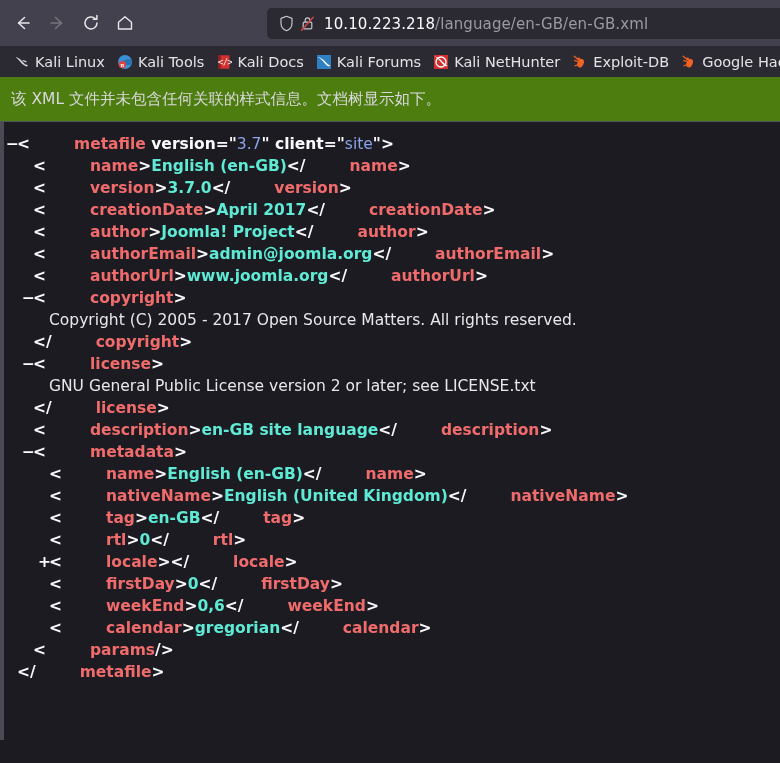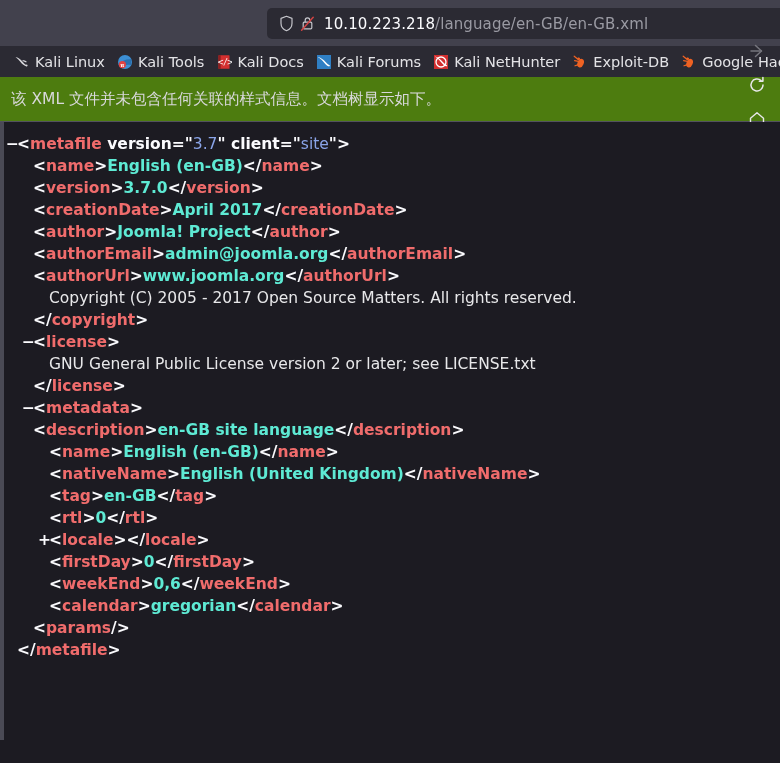--- a/index.html
+++ b/index.html
@@ -17,24 +17,23 @@
     height: 763px;
     position: relative;
     background: #1c1b22;
   }
 
   
   .nav-bar {
     height: 46px;
     background: #42414d;
     display: flex;
-    align-items: flex-end;
+    align-items: center;
     padding: 0 6px;
     position: relative;
-    flex-direction: column;
   }
 
   .nav-btn {
     width: 34px;
     height: 34px;
     display: flex;
     align-items: center;
     justify-content: center;
     border-radius: 4px;
     flex: 0 0 auto;
@@ -163,21 +162,21 @@
     width: 11px;
     color: #fbfbfe;
     font-weight: 700;
     text-align: left;
   }
   .tw-blank { display: inline-block; width: 11px; }
 
   .ind { display: inline-block; }
 
   .punc  { color: #fbfbfe; font-weight: 700; }
-  .tag   { color: #f06c6c; font-weight: 700; }
+  .tag   { color: #f06c6c; font-weight: 700; margin-left: 44px; }
   .attr  { color: #fbfbfe; font-weight: 700; }
   .eq    { color: #fbfbfe; font-weight: 700; }
   .val   { color: #8aa4e8; margin-top: 20px; }
   .quote { color: #fbfbfe; font-weight: 700; }
   .txt   { color: #5eead4; font-weight: 700; }
   .ctext { color: #e8e8ea; font-weight: 400; }
 </style>
 </head>
 <body>
 
@@ -307,27 +306,28 @@
       <div class="scroll-thumb"></div>
     </div>
     <div class="xml" id="xml-tree">
         <div class="ln"><span class="ind" style="width: 0px;"></span><span class="tw">−</span><span class="punc">&lt;</span><span class="tag">metafile</span><span class="txt"> </span><span class="attr">version</span><span class="eq">=</span><span class="quote">"</span><span class="val">3.7</span><span class="quote">"</span><span class="txt"> </span><span class="attr">client</span><span class="eq">=</span><span class="quote">"</span><span class="val">site</span><span class="quote">"</span><span class="punc">&gt;</span></div>
         <div class="ln"><span class="ind" style="width: 16px;"></span><span class="tw-blank"></span><span class="punc">&lt;</span><span class="tag">name</span><span class="punc">&gt;</span><span class="txt">English (en-GB)</span><span class="punc">&lt;/</span><span class="tag">name</span><span class="punc">&gt;</span></div>
         <div class="ln"><span class="ind" style="width: 16px;"></span><span class="tw-blank"></span><span class="punc">&lt;</span><span class="tag">version</span><span class="punc">&gt;</span><span class="txt">3.7.0</span><span class="punc">&lt;/</span><span class="tag">version</span><span class="punc">&gt;</span></div>
         <div class="ln"><span class="ind" style="width: 16px;"></span><span class="tw-blank"></span><span class="punc">&lt;</span><span class="tag">creationDate</span><span class="punc">&gt;</span><span class="txt">April 2017</span><span class="punc">&lt;/</span><span class="tag">creationDate</span><span class="punc">&gt;</span></div>
         <div class="ln"><span class="ind" style="width: 16px;"></span><span class="tw-blank"></span><span class="punc">&lt;</span><span class="tag">author</span><span class="punc">&gt;</span><span class="txt">Joomla! Project</span><span class="punc">&lt;/</span><span class="tag">author</span><span class="punc">&gt;</span></div>
         <div class="ln"><span class="ind" style="width: 16px;"></span><span class="tw-blank"></span><span class="punc">&lt;</span><span class="tag">authorEmail</span><span class="punc">&gt;</span><span class="txt">admin@joomla.org</span><span class="punc">&lt;/</span><span class="tag">authorEmail</span><span class="punc">&gt;</span></div>
         <div class="ln"><span class="ind" style="width: 16px;"></span><span class="tw-blank"></span><span class="punc">&lt;</span><span class="tag">authorUrl</span><span class="punc">&gt;</span><span class="txt">www.joomla.org</span><span class="punc">&lt;/</span><span class="tag">authorUrl</span><span class="punc">&gt;</span></div>
+        <div class="ln"><span class="ind" style="width: 16px;"></span><span class="tw">−</span><span class="punc">&lt;</span><span class="tag">copyright</span><span class="punc">&gt;</span></div>
         <div class="ln"><span class="ind" style="width: 32px;"></span><span class="tw-blank"></span><span class="ctext">Copyright (C) 2005 - 2017 Open Source Matters. All rights reserved.</span></div>
         <div class="ln"><span class="ind" style="width: 16px;"></span><span class="tw-blank"></span><span class="punc">&lt;/</span><span class="tag">copyright</span><span class="punc">&gt;</span></div>
         <div class="ln"><span class="ind" style="width: 16px;"></span><span class="tw">−</span><span class="punc">&lt;</span><span class="tag">license</span><span class="punc">&gt;</span></div>
         <div class="ln"><span class="ind" style="width: 32px;"></span><span class="tw-blank"></span><span class="ctext">GNU General Public License version 2 or later; see LICENSE.txt</span></div>
         <div class="ln"><span class="ind" style="width: 16px;"></span><span class="tw-blank"></span><span class="punc">&lt;/</span><span class="tag">license</span><span class="punc">&gt;</span></div>
+        <div class="ln"><span class="ind" style="width: 16px;"></span><span class="tw-blank"></span><span class="punc">&lt;</span><span class="tag">description</span><span class="punc">&gt;</span><span class="txt">en-GB site language</span><span class="punc">&lt;/</span><span class="tag">description</span><span class="punc">&gt;</span></div>
         <div class="ln"><span class="ind" style="width: 16px;"></span><span class="tw">−</span><span class="punc">&lt;</span><span class="tag">metadata</span><span class="punc">&gt;</span></div>
-        <div class="ln"><span class="ind" style="width: 16px;"></span><span class="tw-blank"></span><span class="punc">&lt;</span><span class="tag">description</span><span class="punc">&gt;</span><span class="txt">en-GB site language</span><span class="punc">&lt;/</span><span class="tag">description</span><span class="punc">&gt;</span></div>
         <div class="ln"><span class="ind" style="width: 32px;"></span><span class="tw-blank"></span><span class="punc">&lt;</span><span class="tag">name</span><span class="punc">&gt;</span><span class="txt">English (en-GB)</span><span class="punc">&lt;/</span><span class="tag">name</span><span class="punc">&gt;</span></div>
         <div class="ln"><span class="ind" style="width: 32px;"></span><span class="tw-blank"></span><span class="punc">&lt;</span><span class="tag">nativeName</span><span class="punc">&gt;</span><span class="txt">English (United Kingdom)</span><span class="punc">&lt;/</span><span class="tag">nativeName</span><span class="punc">&gt;</span></div>
         <div class="ln"><span class="ind" style="width: 32px;"></span><span class="tw-blank"></span><span class="punc">&lt;</span><span class="tag">tag</span><span class="punc">&gt;</span><span class="txt">en-GB</span><span class="punc">&lt;/</span><span class="tag">tag</span><span class="punc">&gt;</span></div>
         <div class="ln"><span class="ind" style="width: 32px;"></span><span class="tw-blank"></span><span class="punc">&lt;</span><span class="tag">rtl</span><span class="punc">&gt;</span><span class="txt">0</span><span class="punc">&lt;/</span><span class="tag">rtl</span><span class="punc">&gt;</span></div>
         <div class="ln"><span class="ind" style="width: 32px;"></span><span class="tw">+</span><span class="punc">&lt;</span><span class="tag">locale</span><span class="punc">&gt;</span><span class="punc">&lt;/</span><span class="tag">locale</span><span class="punc">&gt;</span></div>
         <div class="ln"><span class="ind" style="width: 32px;"></span><span class="tw-blank"></span><span class="punc">&lt;</span><span class="tag">firstDay</span><span class="punc">&gt;</span><span class="txt">0</span><span class="punc">&lt;/</span><span class="tag">firstDay</span><span class="punc">&gt;</span></div>
         <div class="ln"><span class="ind" style="width: 32px;"></span><span class="tw-blank"></span><span class="punc">&lt;</span><span class="tag">weekEnd</span><span class="punc">&gt;</span><span class="txt">0,6</span><span class="punc">&lt;/</span><span class="tag">weekEnd</span><span class="punc">&gt;</span></div>
         <div class="ln"><span class="ind" style="width: 32px;"></span><span class="tw-blank"></span><span class="punc">&lt;</span><span class="tag">calendar</span><span class="punc">&gt;</span><span class="txt">gregorian</span><span class="punc">&lt;/</span><span class="tag">calendar</span><span class="punc">&gt;</span></div>
         <div class="ln"><span class="ind" style="width: 16px;"></span><span class="tw-blank"></span><span class="punc">&lt;</span><span class="tag">params</span><span class="punc">/&gt;</span></div>
         <div class="ln"><span class="ind" style="width: 0px;"></span><span class="tw-blank"></span><span class="punc">&lt;/</span><span class="tag">metafile</span><span class="punc">&gt;</span></div>

